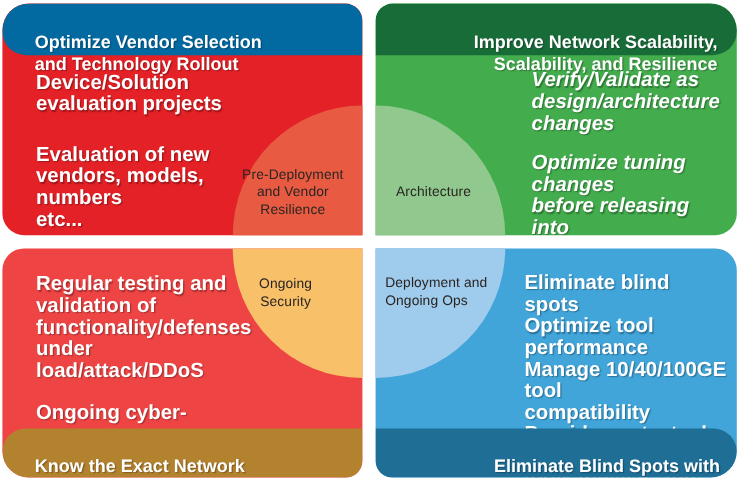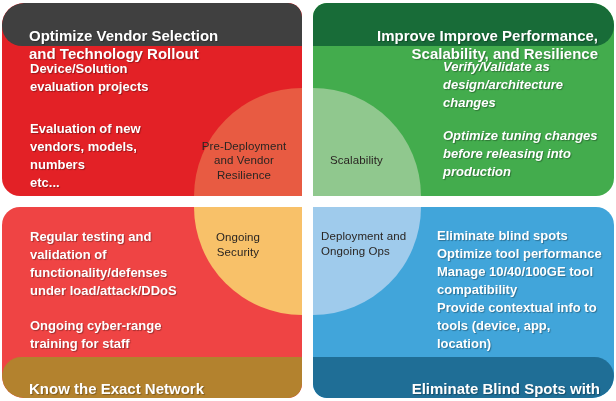--- a/index.html
+++ b/index.html
@@ -18,34 +18,34 @@
   .c-tr { left:-108px;  bottom:-108px; background:#90C88E; }
   .c-bl { right:-108px; top:-108px;    background:#F8C169; }
   .c-br { left:-108px;  top:-108px;    background:#9FCBEC; }
 
   .band {
     position:absolute; left:0; right:0; z-index:2; box-sizing:border-box;
     color:#ffffff; font-weight:bold; font-size:15px; line-height:18.5px;
     white-space:pre-line; text-shadow:1px 1px 1px rgba(0,0,0,0.30);
   }
   .header { top:0; height:43px; padding-top:5px; }
-  .h-tl { background:#404040; border-radius:22px 14px 0 20px; padding-left:27px; }
+  .h-tl { background:#0369a1; border-radius:22px 14px 0 20px; padding-left:27px; }
   .h-tr { background:#186C38; border-radius:14px 22px 20px 0; padding-right:16px; text-align:right; }
   .footer { bottom:0; height:41px; padding-top:4px;padding-left:13px; }
   .f-bl { background:#B3822E; border-radius:20px 0 14px 22px; padding-left:27px; }
   .f-br { background:#1F6E96; border-radius:0 20px 22px 14px; padding-right:14px; text-align:right; }
 
   .content { position:relative; z-index:2; }
   .q-tl .content { padding:57px 112px 0 28px; }
   .q-tr .content { padding:55px 8px 0 130px;font-style:italic; }
   .q-bl .content { padding:21px 112px 0 28px; }
   .q-br .content { padding:20px 8px 0 124px; }
 
   .item {
-    margin:0; color:#ffffff; font-weight:bold; font-size:13px; line-height:18px;
+    margin:0; color:#ffffff; font-weight:bold; font-size:17px; line-height:18px;
     white-space:pre-line; text-shadow:1px 1px 1px rgba(0,0,0,0.32);
   }
   .q-tl .item + .item { margin-top:24px; }
   .q-tr .item + .item { margin-top:15px; }
   .q-bl .item + .item { margin-top:17px; }
   .q-br .item + .item { margin-top:0; }
 
   .circle-label {
     position:absolute; z-index:3; color:#2A2522; font-size:11.5px; line-height:14.5px;
     white-space:pre-line; letter-spacing:0.1px;
@@ -74,32 +74,32 @@
 etc...</p>
     </div>
     <div class="circle-label cl-tl">Pre-Deployment
 and Vendor
 Resilience</div>
   </section>
 
   <section class="quad q-tr">
     <div class="circle c-tr"></div>
     <div class="band header h-tr">
-      <span>Improve Improve Performance,
+      <span>Improve Network Scalability,
 Scalability, and Resilience</span>
     </div>
     <div class="content">
       <p class="item">Verify/Validate as
 design/architecture
 changes</p>
       <p class="item">Optimize tuning changes
 before releasing into
 production</p>
     </div>
-    <div class="circle-label cl-tr">Scalability</div>
+    <div class="circle-label cl-tr">Architecture</div>
   </section>
 
   <section class="quad q-bl">
     <div class="circle c-bl"></div>
     <div class="content">
       <p class="item">Regular testing and
 validation of
 functionality/defenses
 under load/attack/DDoS</p>
       <p class="item">Ongoing cyber-range

